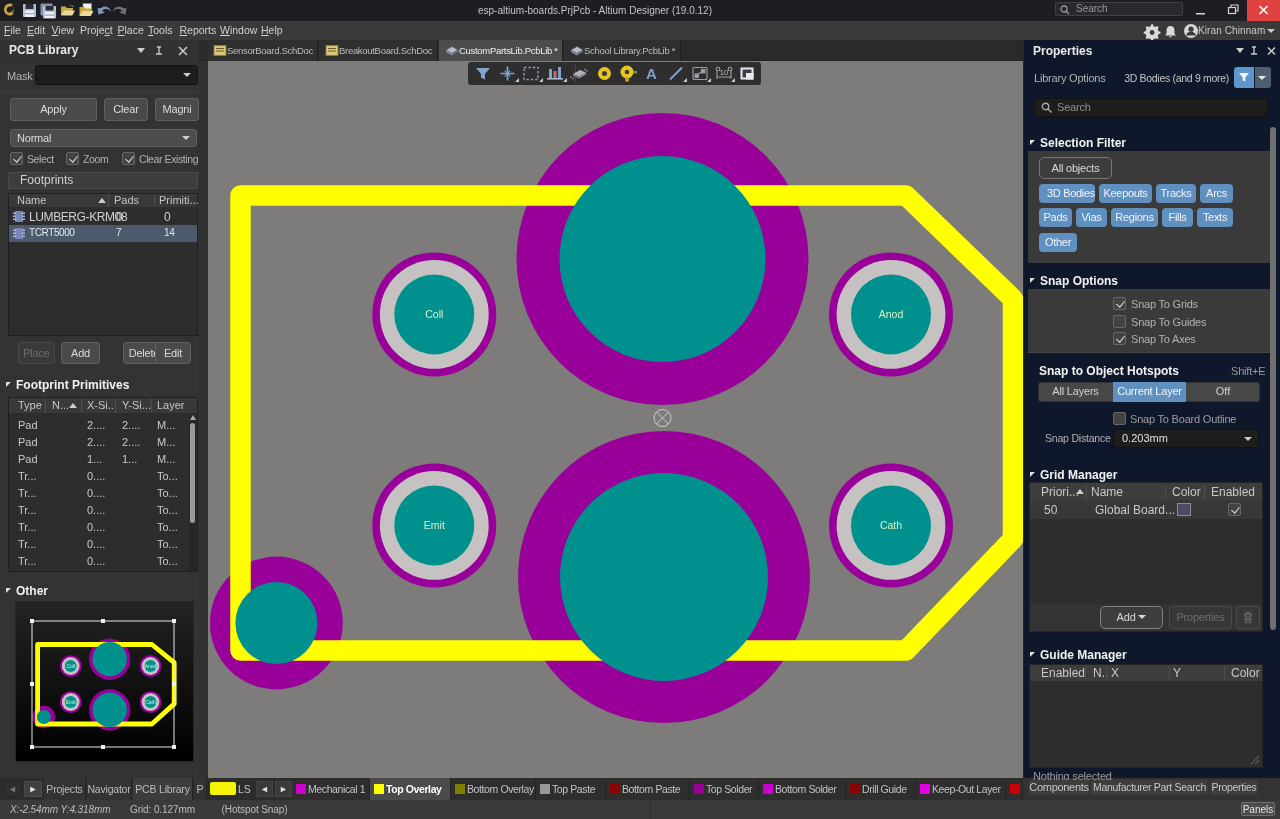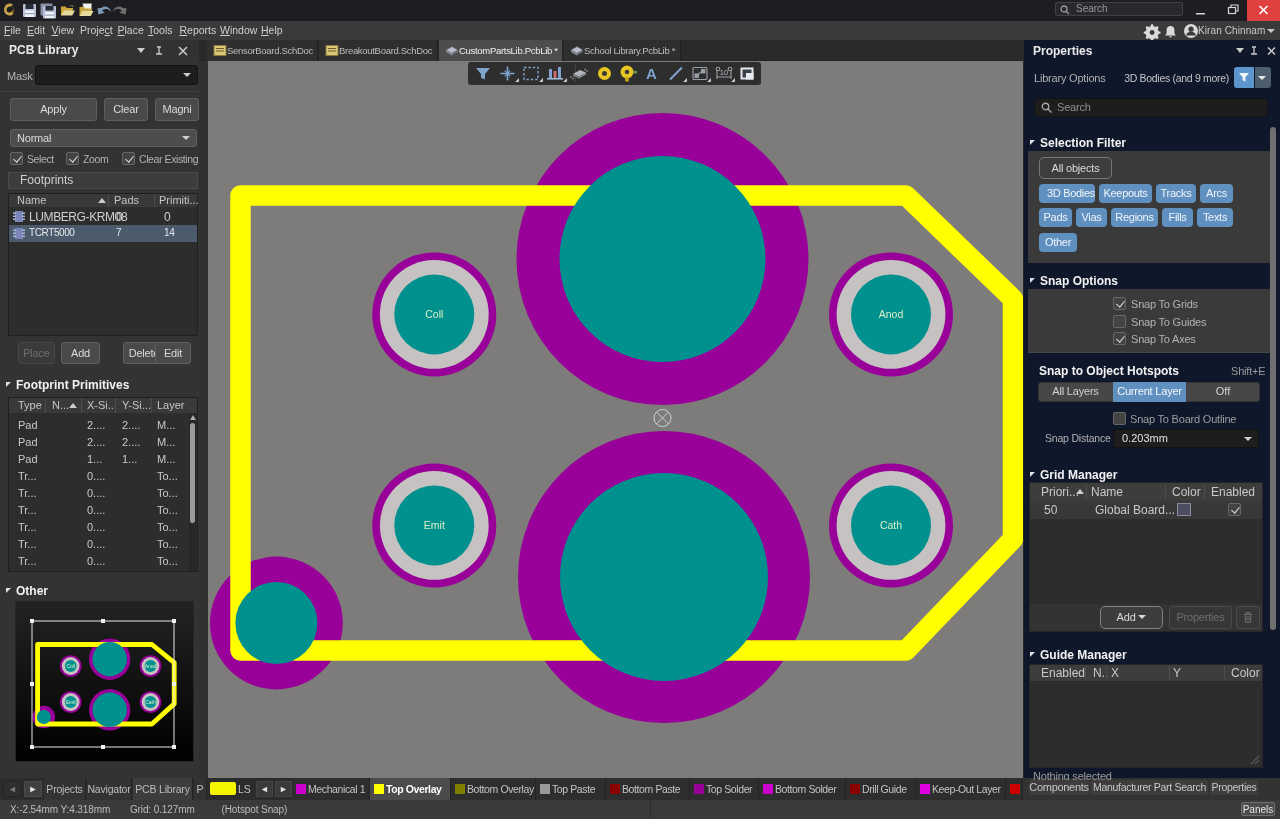--- a/index.html
+++ b/index.html
@@ -54,20 +54,21 @@
   .btab{position:absolute;top:778px;height:22px;line-height:22px;color:#bcbcbc;font-size:10.5px;letter-spacing:-0.2px;background:#333333;border-right:1px solid #242424;text-align:center;white-space:nowrap;overflow:hidden;}
   .layertab{position:absolute;top:778px;height:22px;line-height:22px;color:#c3c3c3;font-size:10.5px;letter-spacing:-0.4px;background:#2e2e2e;border-right:1px solid #242424;white-space:nowrap;overflow:hidden;}
   .layertab .sw{position:absolute;left:4px;top:6px;width:10px;height:10px;}
   .layertab.active{background:#4b4b4b;color:#ffffff;font-weight:bold;}
 </style>
 </head>
 <body>
 <div id="app">
 
   <div class="abs" id="titlebar"></div>
+  <div class="abs" id="titletext">esp-altium-boards.PrjPcb - Altium Designer (19.0.12)</div>
   <div class="abs" id="searchbox">Search</div>
   <svg class="abs" style="left:1060px;top:5px;" width="10" height="10">
       <circle cx="4" cy="4" r="3" fill="none" stroke="#9a9a9a" stroke-width="1.3"></circle>
       <line x1="6.2" y1="6.2" x2="9" y2="9" stroke="#9a9a9a" stroke-width="1.3"></line>
     </svg>
   <svg class="abs" style="left:1190px;top:0;" width="90" height="21">
     <rect x="6" y="13" width="9" height="1.5" fill="#d5d5d5"></rect>
     <rect x="38.5" y="7.5" width="7" height="6" fill="none" stroke="#d5d5d5" stroke-width="1.2"></rect>
     <path d="M 41 7 v-2 h7 v6 h-2" fill="none" stroke="#d5d5d5" stroke-width="1.2"></path>
   </svg>
@@ -545,20 +546,20 @@
   <div class="layertab" style="left:536px;width:70px;padding-left:16px;"><span class="sw" style="background:#999999;"></span>Top Paste</div>
   <div class="layertab" style="left:606px;width:84px;padding-left:16px;"><span class="sw" style="background:#8b0000;"></span>Bottom Paste</div>
   <div class="layertab" style="left:690px;width:69px;padding-left:16px;"><span class="sw" style="background:#990099;"></span>Top Solder</div>
   <div class="layertab" style="left:759px;width:87px;padding-left:16px;"><span class="sw" style="background:#cc00cc;"></span>Bottom Solder</div>
   <div class="layertab" style="left:846px;width:70px;padding-left:16px;"><span class="sw" style="background:#8b0000;"></span>Drill Guide</div>
   <div class="layertab" style="left:916px;width:90px;padding-left:16px;"><span class="sw" style="background:#e000e0;"></span>Keep-Out Layer</div>
   <div class="layertab" style="left:1006px;width:17px;padding-left:16px;">
       <span class="sw" style="background:#cc0000;"></span>
     </div>
   <div class="abs" id="statusbar">
-    <span style="margin-left:10px;">X:-2.54mm Y:4.318mm</span>
+    <span style="margin-left:10px;font-style:italic;">X:-2.54mm Y:4.318mm</span>
     <span style="margin-left:17px;">Grid: 0.127mm</span>
     <span style="margin-left:24px;">(Hotspot Snap)</span>
   </div>
   <div class="abs" style="left:650px;top:800px;width:1px;height:19px;background:#2e2e2e;"></div>
   <div class="abs" style="left:1241px;top:802px;width:34px;height:14px;background:#4c4c4c;border:1px solid #6e6e6e;border-radius:2px;color:#e5e5e5;font-size:10px;text-align:center;line-height:13px;">Panels</div>
 
 </div>
 
 </body></html>

